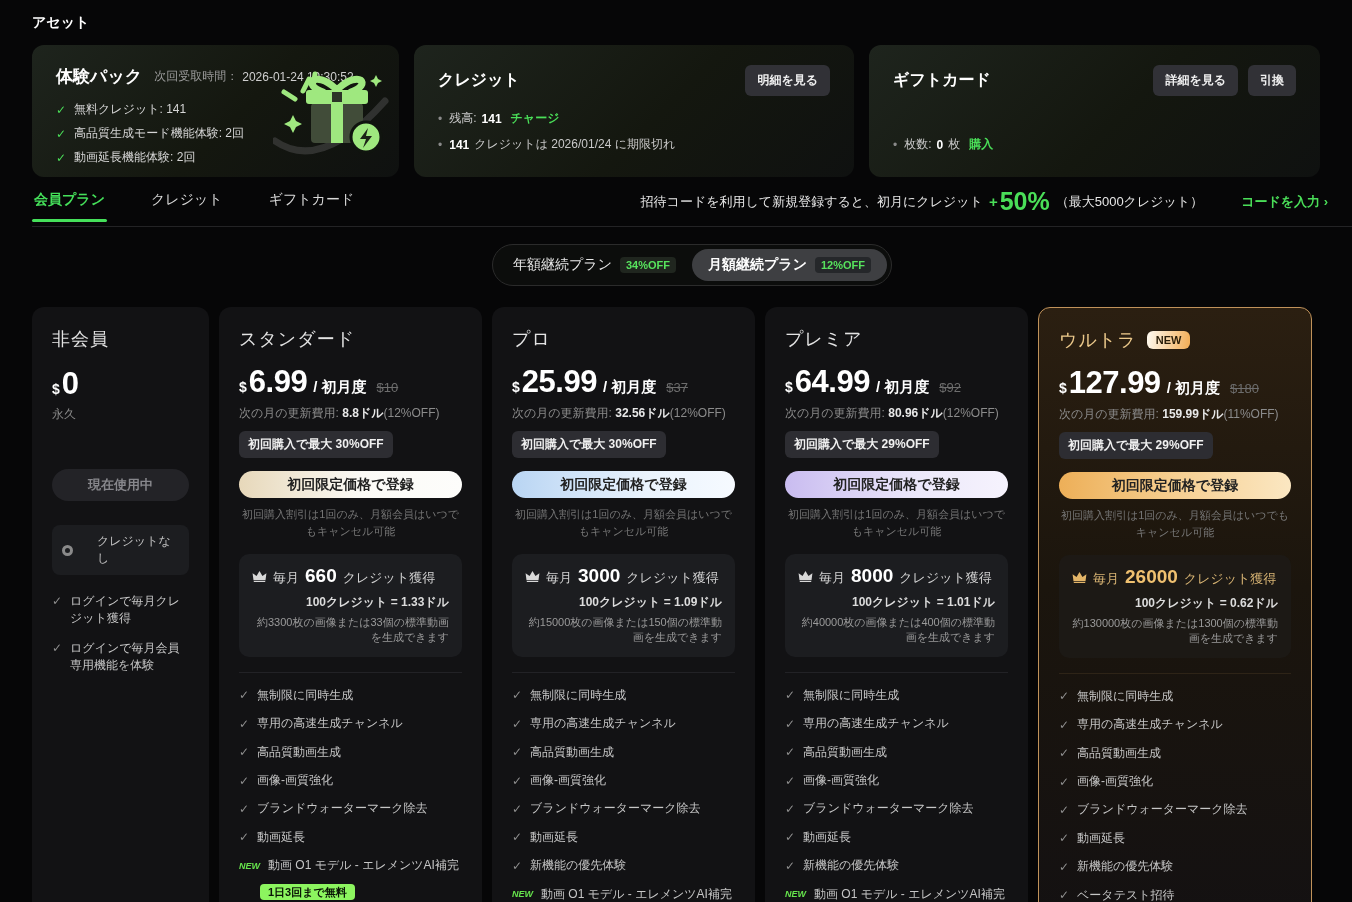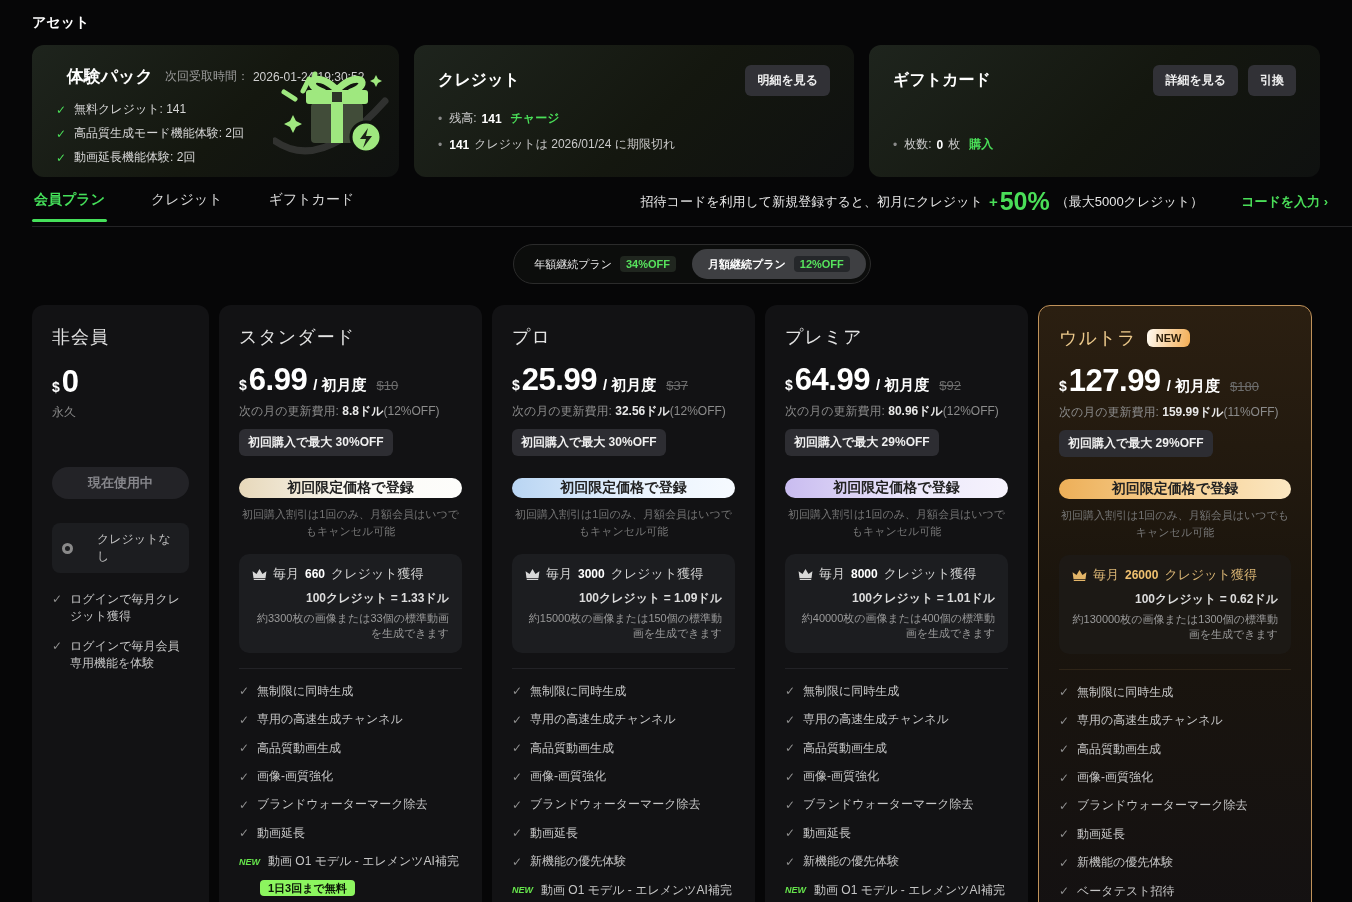--- a/index.html
+++ b/index.html
@@ -10,21 +10,21 @@
   .page-title { font-size:14px; font-weight:bold; color:#fff; margin-bottom:13px; }
 
   
   .assets { display:flex; gap:15px; padding-right:32px; }
   .acard { height:132px; border-radius:12px; position:relative; overflow:hidden;
     background:linear-gradient(135deg,#1e241d 0%,#14170f 55%,#0f1110 100%);
     padding:20px 24px; display:flex; flex-direction:column; }
   .acard.trial { width:367px; flex:none; }
   .acard.credits { width:440px; flex:none; }
   .acard.gift { flex:1; }
-  .acard-head { display:flex; align-items:center;justify-content:center; }
+  .acard-head { display:flex; align-items:center; }
   .acard-title { font-size:17px; font-weight:bold; color:#fff; }
   .acard-title.sm { font-size:16px; }
   .next-label { font-size:12px; color:#9a9a9a; margin-left:12px; }
   .next-time { font-size:12px; color:#cfcfcf; margin-left:4px; }
   .trial-items { margin-top:13px; display:flex; flex-direction:column; gap:7px; }
   .titem { font-size:12px; color:#d6d6d6; display:flex; gap:8px; align-items:center; }
   .gcheck { color:#4ade58; font-weight:bold; font-size:12px; }
   .head-btns { margin-left:auto; display:flex; gap:10px; }
   .gray-btn { background:#313136; border:none; color:#f0f0f0; font-size:12px; font-weight:bold;
     padding:7px 12px; border-radius:6px; cursor:pointer; font-family:inherit; }
@@ -47,21 +47,21 @@
   .promo-plus { color:#4ade58; font-size:15px; font-weight:bold; margin:0 2px 0 6px; }
   .promo-pct { color:#4ade58; font-size:25px; font-weight:bold; margin-right:6px; }
   .promo-cap { font-size:13px; color:#e6e6e6; margin-right:38px; }
   .promo-link { font-size:13px; color:#4ade58; font-weight:bold; cursor:pointer; }
 
   
   .toggle-wrap { display:flex; justify-content:center; margin-top:17px; }
   .toggle { display:flex; align-items:center; background:#0c0d0c; border:1px solid #2b2b2b;
     border-radius:21px; padding:4px; }
   .seg { display:flex; align-items:center; gap:8px; padding:7px 16px; border-radius:17px; cursor:pointer; }
-  .seg-label { font-size:11px; color:#e8e8e8; }
+  .seg-label { font-size:14px; color:#e8e8e8; }
   .seg.selected { background:#3e3f42; }
   .seg.selected .seg-label { font-weight:bold; color:#fff; }
   .off-badge { font-size:11px; font-weight:bold; color:#57e35d; background:#20261f;
     border-radius:4px; padding:2px 6px; }
   .seg.selected .off-badge { background:#25272a; }
 
   
   .plans-row { display:flex; gap:10px; margin-top:21px; padding-right:24px; align-items:stretch; height:640px; }
   .plan-card { background:#121214; border-radius:12px; padding:20px; flex:none; width:263px; height:700px; }
   .plan-card.free { width:177px; }
@@ -74,34 +74,34 @@
     background:linear-gradient(100deg,#fffbf2 0%,#f3ad54 100%); }
   .price-row { margin-top:13px; display:flex; align-items:baseline; }
   .cur { font-size:14px; font-weight:bold; color:#fff; margin-right:2px; }
   .price { font-size:31px; font-weight:bold; color:#fff; letter-spacing:-0.5px; }
   .period { font-size:15px; font-weight:bold; color:#fff; margin-left:6px; }
   .old { font-size:13px; color:#6d6d6d; text-decoration:line-through; margin-left:10px; }
   .renew { margin-top:5px; font-size:12px; color:#8b8b8b; }
   .renew .rb { color:#e8e8e8; font-weight:bold; }
   .disc-badge { display:inline-block; margin-top:9px; background:#2d2d32; color:#f0f0f0;
     font-size:12px; font-weight:bold; padding:5px 9px; border-radius:6px; }
-  .cta { display:block; width:100%; margin-top:22px; height:20px; border:none; border-radius:16px;
+  .cta { display:block; width:100%; margin-top:13px; height:27px; border:none; border-radius:16px;
     font-size:14px; font-weight:bold; color:#222; cursor:pointer; font-family:inherit; }
   .cta-cream { background:linear-gradient(90deg,#e7d8ba 0%,#fbfaf6 55%,#fdfdfb 100%); }
   .cta-blue { background:linear-gradient(90deg,#b9d5f3 0%,#eaf3fd 60%,#f6faff 100%); }
   .cta-purple { background:linear-gradient(90deg,#c9bcf0 0%,#ece8fa 60%,#f6f3fd 100%); }
   .cta-gold { background:linear-gradient(90deg,#edaf58 0%,#f6cf91 50%,#fbe7c2 100%); }
   .cta-note { margin-top:8px; font-size:11px; color:#767676; text-align:center; line-height:1.5; }
   .credit-box { margin-top:15px; background:#1c1d20; border-radius:10px; padding:11px 13px;text-align:right; }
   .gold .credit-box { background:rgba(30,27,24,0.75); }
   .cb-head { display:flex; align-items:baseline; gap:6px; font-size:13px; color:#d2d2d2; }
   .cb-crown { width:15px; height:12px; color:#d8d8d8; align-self:center; flex:none; }
   .gold .cb-head { color:#d9b574; }
   .gold .cb-crown { color:#e3b568; }
-  .cb-amt { font-size:12px; font-weight:bold; color:#fff; }
+  .cb-amt { font-size:19px; font-weight:bold; color:#fff; }
   .gold .cb-amt { color:#f0c170; }
   .cb-rate { margin-top:7px; font-size:12px; font-weight:bold; color:#dcdcdc; }
   .cb-desc { margin-top:4px; font-size:11px; color:#9a9a9a; line-height:1.4; }
   .features { margin-top:15px; border-top:1px solid #222226; padding-top:14px;
     display:flex; flex-direction:column; gap:11px; }
   .gold .features { border-top-color:#2e2417; }
   .feat { display:flex; align-items:center; gap:8px; font-size:12px; color:#c6c6c6; }
   .chk { color:#8f8f8f; font-size:12px; flex:none; }
   .free .chk { margin-top:1px; }
   .new-tag { color:#66e44c; font-size:9px; font-weight:bold; font-style:italic; flex:none; }

